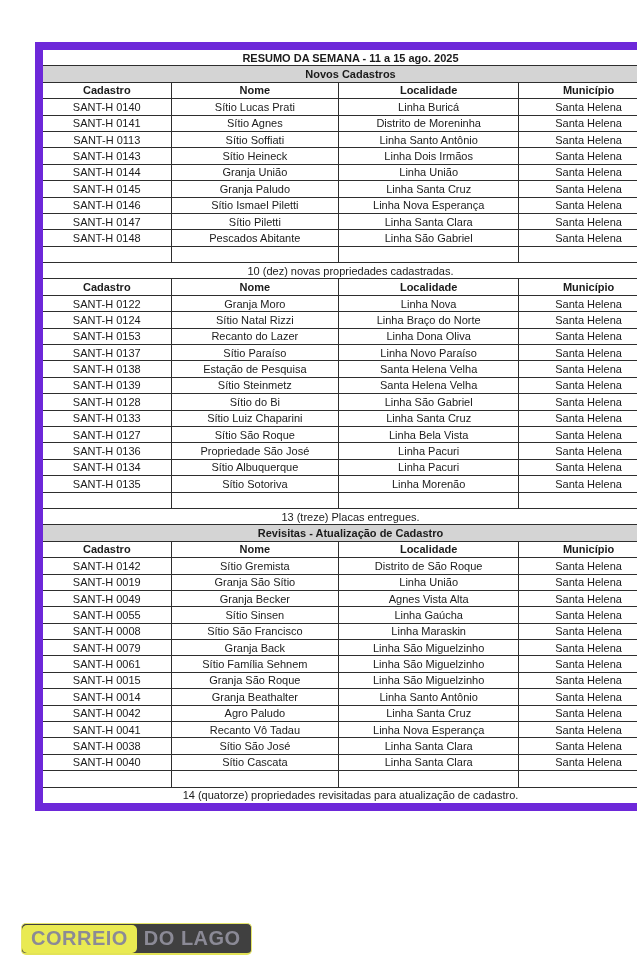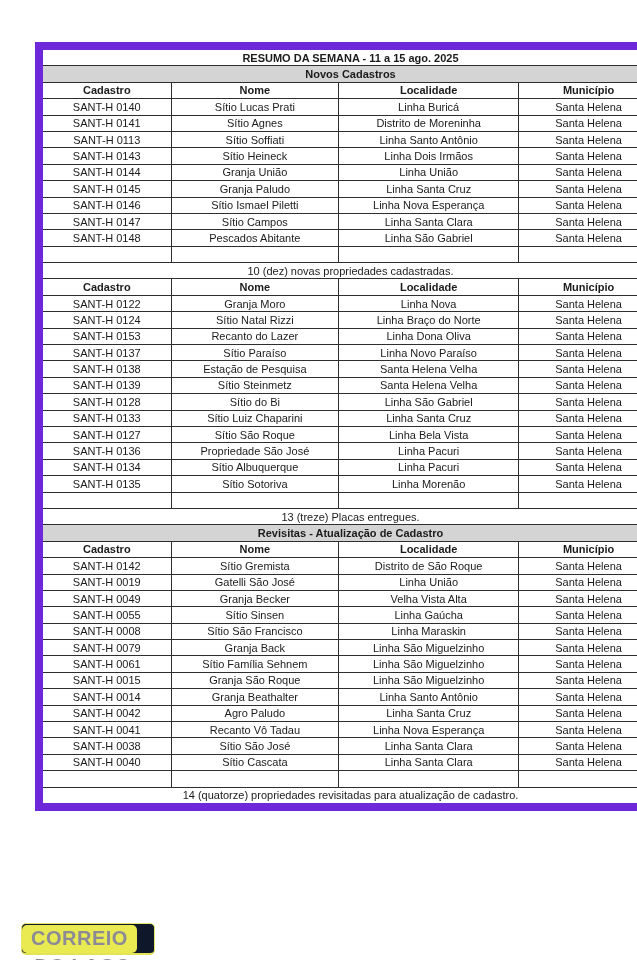--- a/index.html
+++ b/index.html
@@ -52,30 +52,29 @@
     font-size: 11px;
   }
   td.empty-cell { }
 
   .logo {
     position: absolute;
     left: 21px; top: 923px;
     height: 27px;
     display: inline-flex;
     align-items: center;
-    background: #0f172a;
+    background: #404040;
     border: 1px solid #e6e66a;
     border-bottom: 2px solid #e3e356;
     border-radius: 5px;
     padding: 1px 10px 1px 0;
     font-weight: bold;
     font-size: 20px;
     letter-spacing: 0.5px;
     color: #8b8a96;
-    flex-direction: column;
   }
   .logo-left {
     background: #e9ea52;
     border-radius: 5px;
     padding: 2px 9px 3px 9px;
     margin-right: 7px;
   }
   .logo-right {
     padding: 2px 0 3px 0;
   }
@@ -142,21 +141,21 @@
           <td>Santa Helena</td>
         </tr>
         <tr>
           <td>SANT-H 0146</td>
           <td>Sítio Ismael Piletti</td>
           <td>Linha Nova Esperança</td>
           <td>Santa Helena</td>
         </tr>
         <tr>
           <td>SANT-H 0147</td>
-          <td>Sítio Campos</td>
+          <td>Sítio Piletti</td>
           <td>Linha Santa Clara</td>
           <td>Santa Helena</td>
         </tr>
         <tr>
           <td>SANT-H 0148</td>
           <td>Pescados Abitante</td>
           <td>Linha São Gabriel</td>
           <td>Santa Helena</td>
         </tr>
         <tr>
@@ -265,28 +264,28 @@
           <td class="colhead-cell">Município</td>
         </tr>
         <tr>
           <td>SANT-H 0142</td>
           <td>Sítio Gremista</td>
           <td>Distrito de São Roque</td>
           <td>Santa Helena</td>
         </tr>
         <tr>
           <td>SANT-H 0019</td>
-          <td>Gatelli São José</td>
+          <td>Granja São Sítio</td>
           <td>Linha União</td>
           <td>Santa Helena</td>
         </tr>
         <tr>
           <td>SANT-H 0049</td>
           <td>Granja Becker</td>
-          <td>Velha Vista Alta</td>
+          <td>Agnes Vista Alta</td>
           <td>Santa Helena</td>
         </tr>
         <tr>
           <td>SANT-H 0055</td>
           <td>Sítio Sinsen</td>
           <td>Linha Gaúcha</td>
           <td>Santa Helena</td>
         </tr>
         <tr>
           <td>SANT-H 0008</td>

